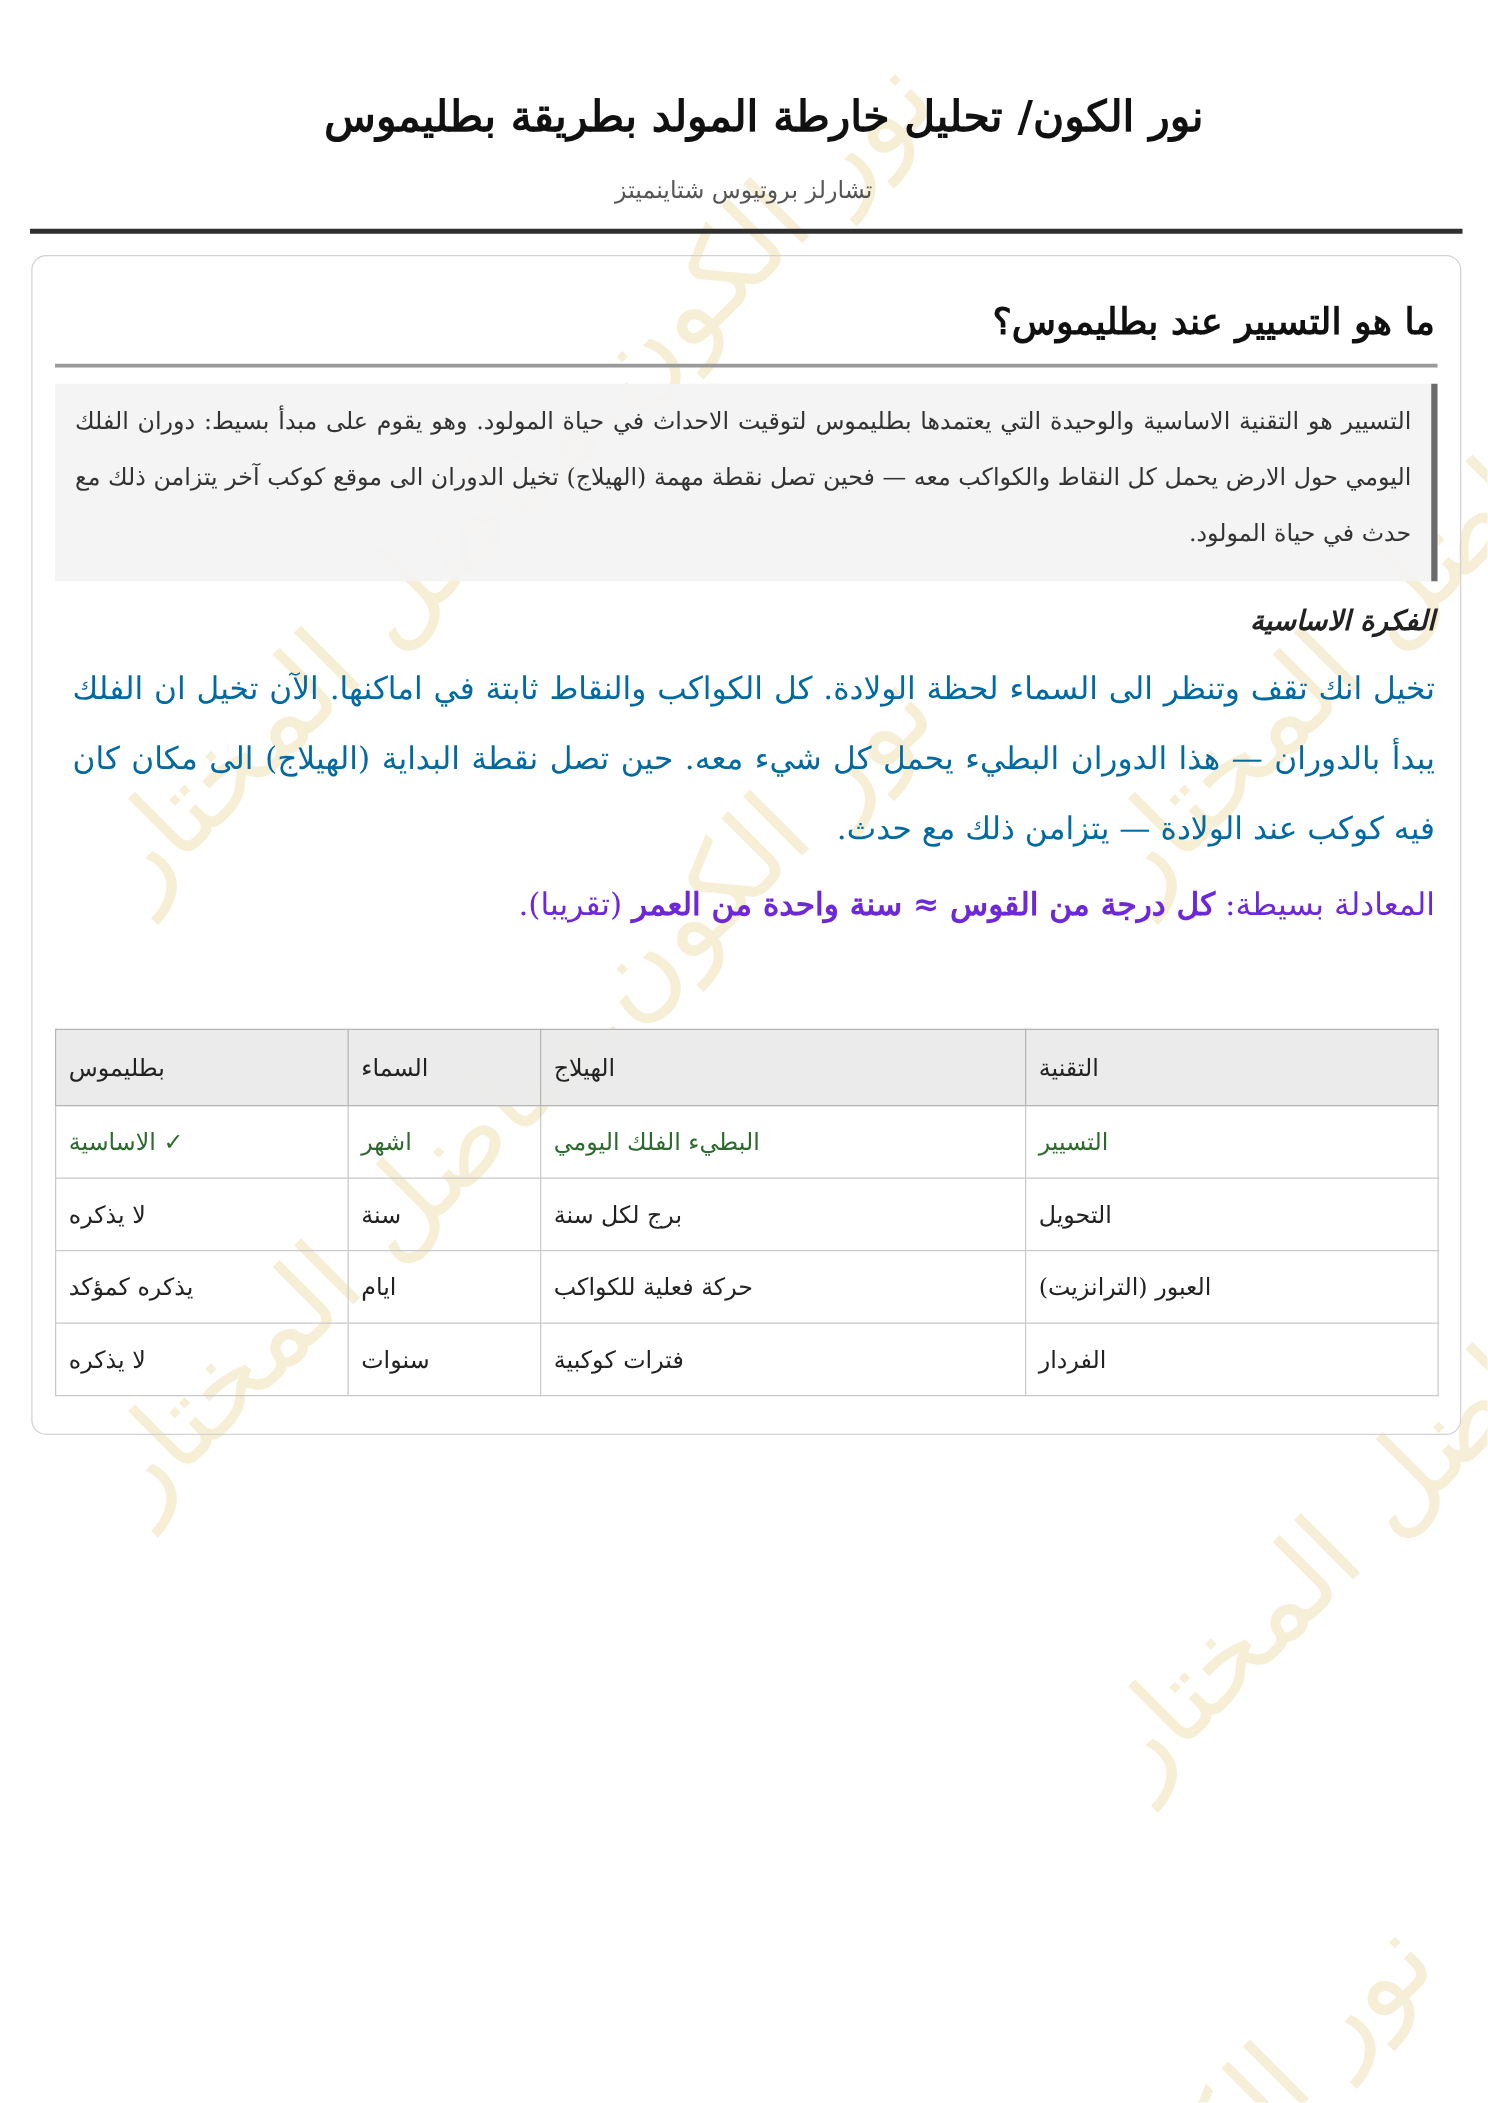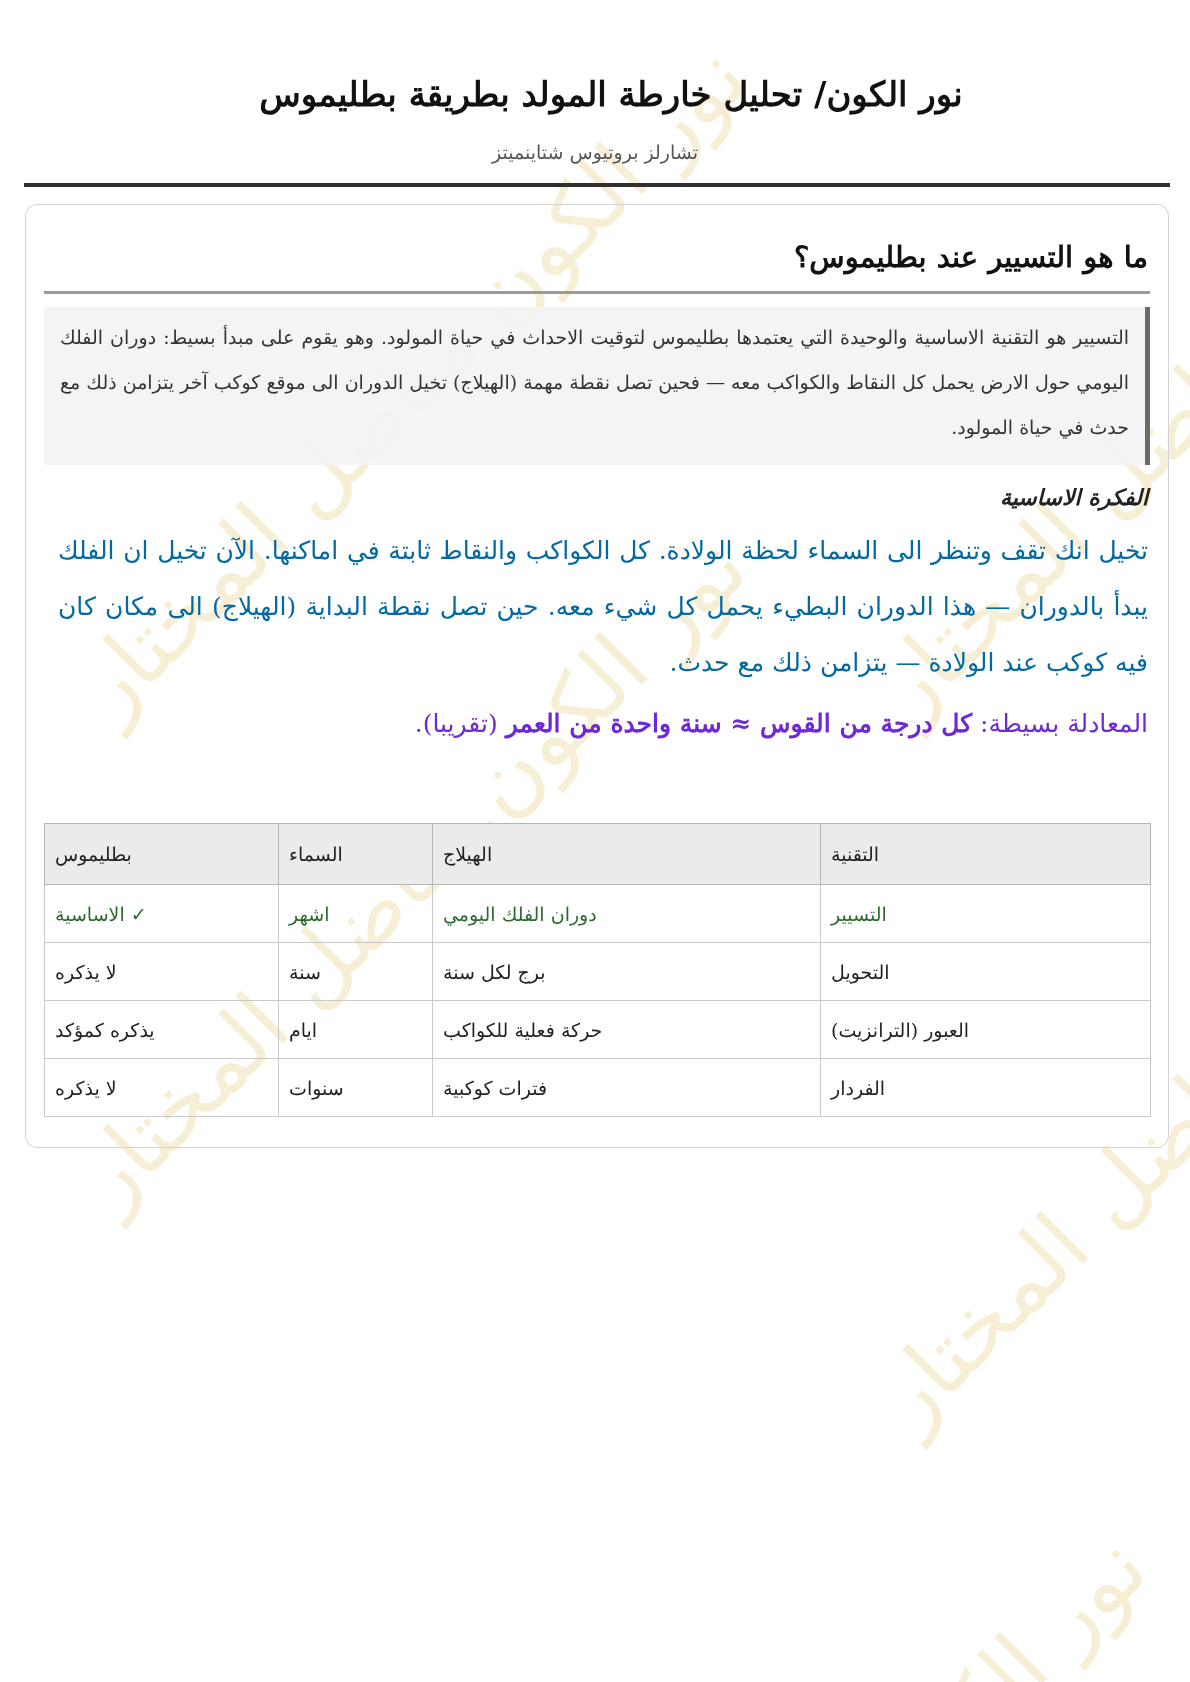--- a/index.html
+++ b/index.html
@@ -230,21 +230,21 @@
         <tr>
           <th>التقنية</th>
           <th>الهيلاج</th>
           <th>السماء</th>
           <th>بطليموس</th>
         </tr>
       </thead>
       <tbody>
         <tr class="highlight">
           <td>التسيير</td>
-          <td>دوران الفلك اليومي</td>
+          <td>البطيء الفلك اليومي</td>
           <td>اشهر</td>
           <td>✓ الاساسية</td>
         </tr>
         <tr>
           <td>التحويل</td>
           <td>برج لكل سنة</td>
           <td>سنة</td>
           <td>لا يذكره</td>
         </tr>
         <tr>

